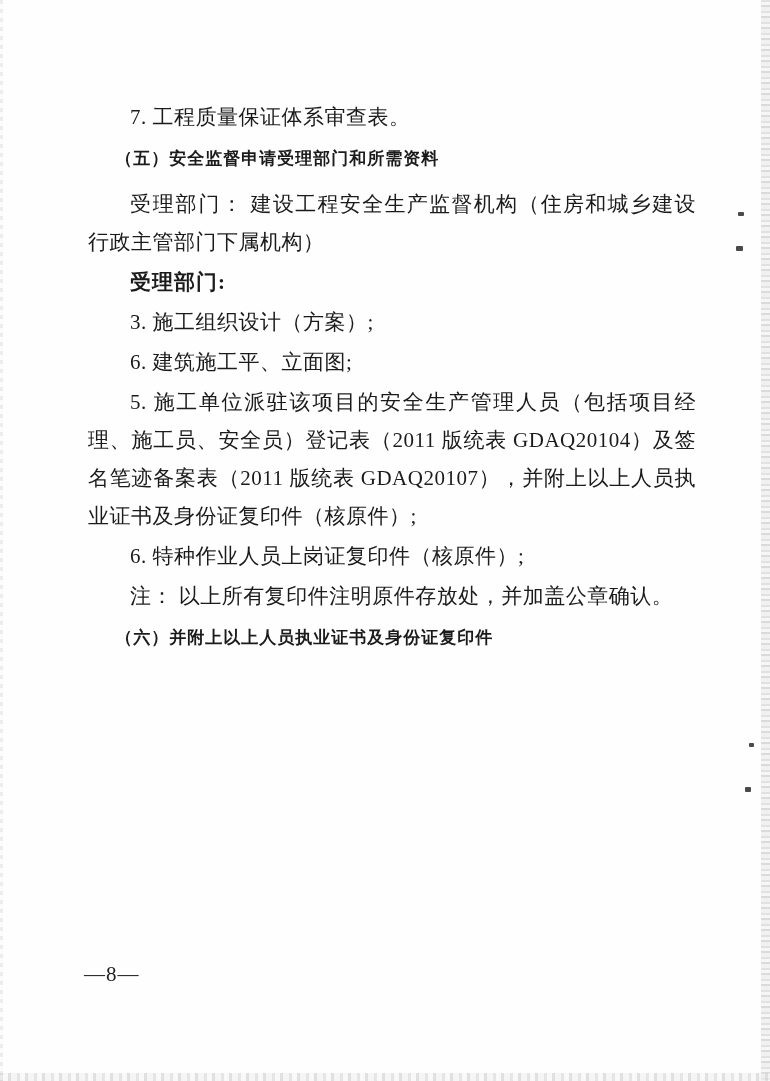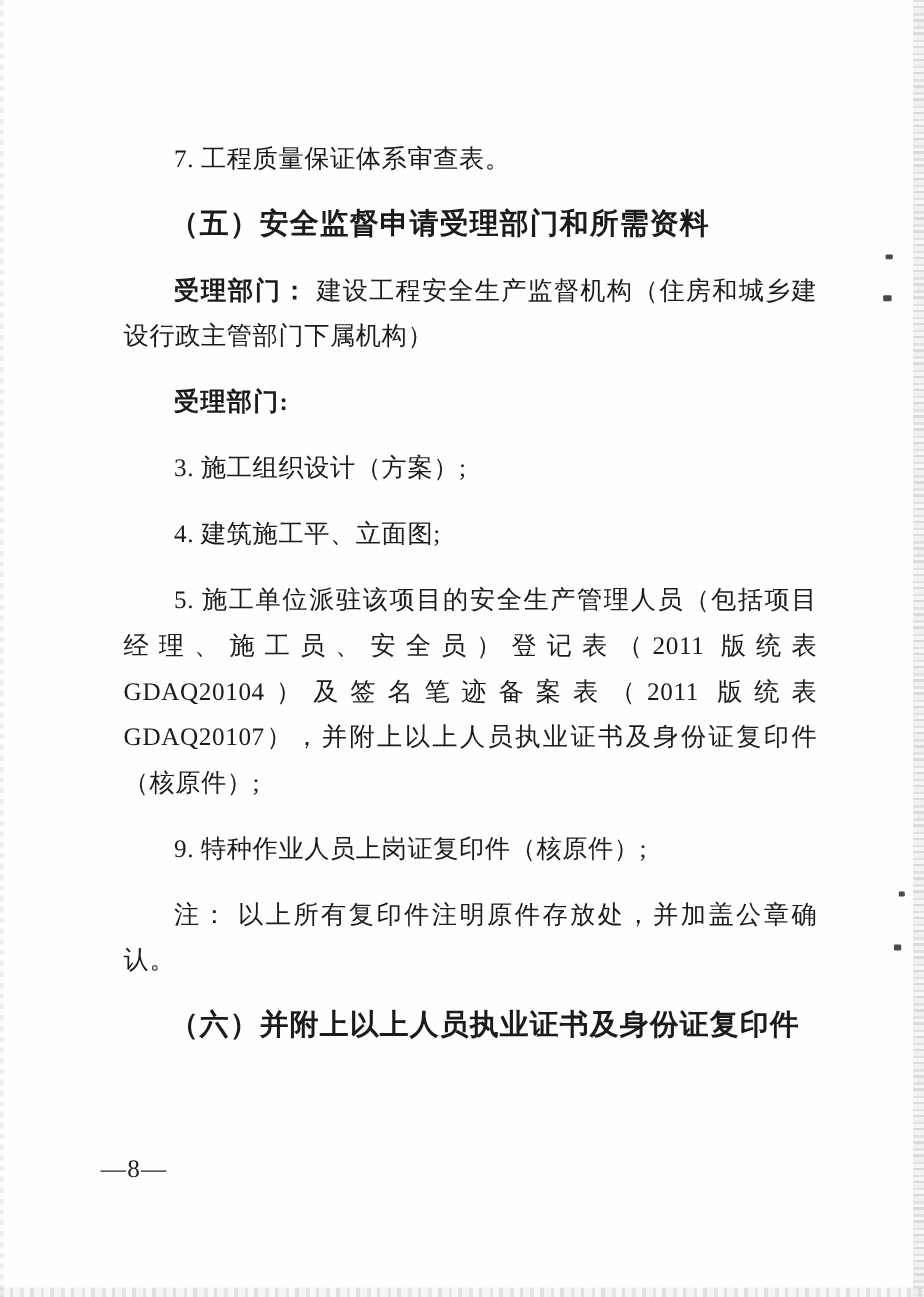--- a/index.html
+++ b/index.html
@@ -13,41 +13,41 @@
     font-family: "Liberation Serif", "DejaVu Serif", serif;
     color: #1b1b1b;
   }
   .content {
     position: absolute;
     left: 86px;
     top: 96px;
     width: 612px;
   }
   .para {
-    margin: 17px;
+    margin: 2px;
     font-size: 21px;
     line-height: 38px;
     text-align: justify;
     text-indent: 2em;
     letter-spacing: 0.5px;
   }
   .para.heading {
     font-weight: bold;
-    font-size: 24px;
+    font-size: 17px;
     text-indent: 1.6em;
     letter-spacing: 1px;
     margin-top: 4px;
     margin-bottom: 7px;
   }
   .para.subheading {
     font-weight: bold;
     letter-spacing: 1px;
   }
   .para .lead {
-    font-weight: bold;
+    font-weight: normal;
     letter-spacing: 1px;
   }
   .page-number {
     position: absolute;
     left: 84px;
     top: 962px;
     font-size: 21px;
     letter-spacing: 1px;
     color: #222222;
   }
@@ -102,23 +102,23 @@
 <body>
 
 <div class="page">
 
   <div class="content">
       <p class="para body">7. 工程质量保证体系审查表。</p>
       <p class="para heading">（五）安全监督申请受理部门和所需资料</p>
       <p class="para body"><span class="lead">受理部门：</span> 建设工程安全生产监督机构（住房和城乡建设行政主管部门下属机构）</p>
       <p class="para subheading">受理部门:</p>
       <p class="para body">3. 施工组织设计（方案）;</p>
-      <p class="para body">4. 建筑施工平、立面图;</p>
+      <p class="para body">6. 建筑施工平、立面图;</p>
       <p class="para body">5. 施工单位派驻该项目的安全生产管理人员（包括项目经理、施工员、安全员）登记表（2011 版统表 GDAQ20104）及签名笔迹备案表（2011 版统表 GDAQ20107），并附上以上人员执业证书及身份证复印件（核原件）;</p>
-      <p class="para body">9. 特种作业人员上岗证复印件（核原件）;</p>
+      <p class="para body">6. 特种作业人员上岗证复印件（核原件）;</p>
       <p class="para body"><span class="">注：</span> 以上所有复印件注明原件存放处，并加盖公章确认。</p>
       <p class="para heading">（六）并附上以上人员执业证书及身份证复印件</p>
     </div>
 
   <div class="page-number">—8—</div>
 
   <div class="edge-right"></div>
   <div class="edge-bottom"></div>
   <div class="edge-left"></div>
 

